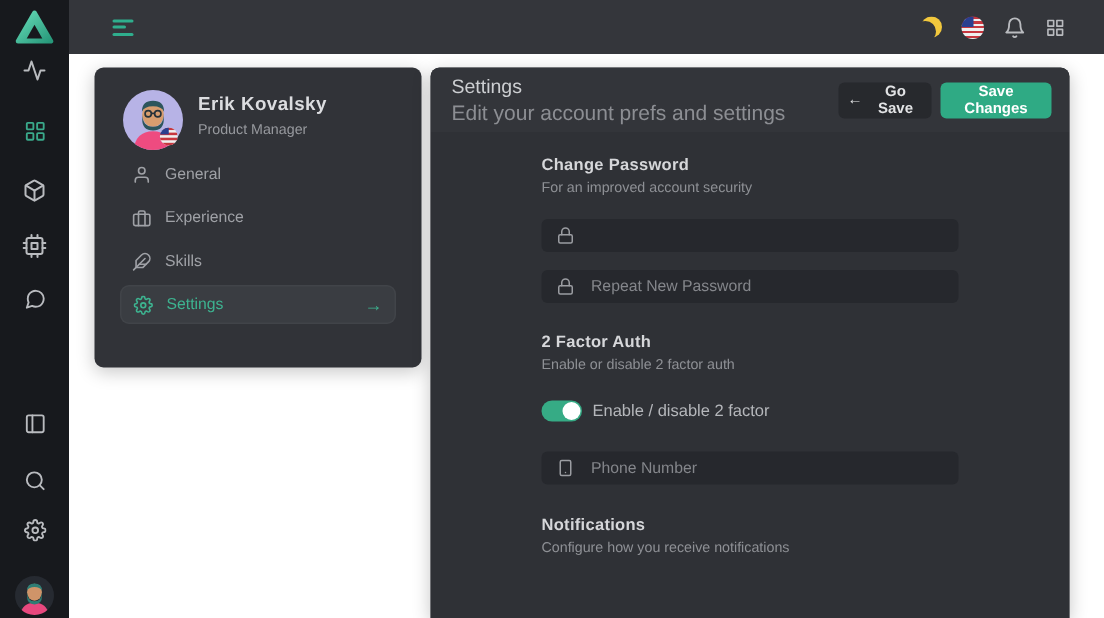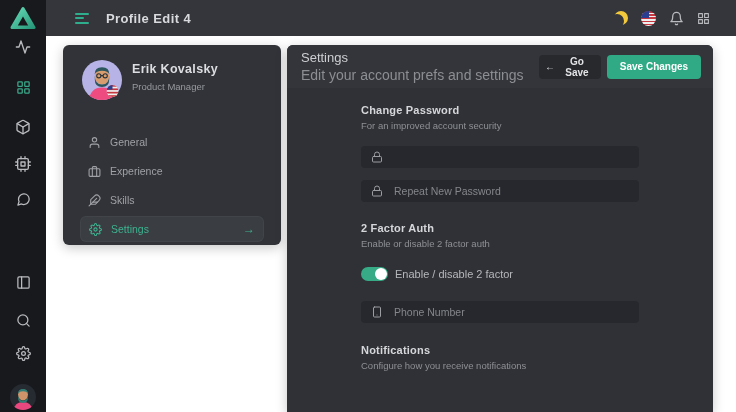--- a/index.html
+++ b/index.html
@@ -30,37 +30,37 @@
 
   
   .content{position:absolute;left:46px;top:36px;right:0;bottom:0;background:#ffffff;}
 
   
   .pcard{position:absolute;left:17px;top:9px;width:218px;height:200px;border-radius:6px;
     background:#313338;box-shadow:0 3px 12px rgba(0,0,0,.22);}
   .avatar{position:absolute;left:19px;top:15px;width:40px;height:40px;}
   .p-name{position:absolute;left:69px;top:17px;font-size:12.5px;font-weight:700;letter-spacing:.3px;color:#dcdde0;}
   .p-role{position:absolute;left:69px;top:36px;font-size:9.5px;color:#97999e;}
-  .menu{position:absolute;left:17px;right:17px;top:84px;display:flex;flex-direction:column;gap:3px;}
+  .menu{position:absolute;left:17px;right:17px;top:58px;display:flex;flex-direction:column;gap:3px;}
   .menu-item{height:26px;display:flex;align-items:center;gap:9px;padding:0 8px;border-radius:6px;
     color:#9fa1a6;font-size:10.5px;cursor:pointer;}
   .menu-item.active{background:#3a3d42;border:1px solid rgba(255,255,255,.04);color:#3db390;height:24px;}
   .menu-arrow{margin-left:auto;font-size:12px;color:#3db390;}
 
   
   .panel{position:absolute;left:241px;top:9px;width:426px;bottom:0;border-radius:6px 6px 0 0;
     background:#2f3136;box-shadow:0 3px 12px rgba(0,0,0,.22);overflow:hidden;}
   .panel-head{height:43px;background:#33353a;display:flex;align-items:center;padding:0 12px 0 14px;box-sizing:border-box;}
   .ph-title{font-size:13px;font-weight:500;color:#cdcfd2;line-height:15px;}
   .ph-sub{font-size:14px;color:#8c8e93;margin-top:2px;}
   .ph-btns{margin-left:auto;display:flex;align-items:center;gap:6px;}
   .btn{height:24px;border:none;border-radius:4px;font-family:inherit;font-size:10px;font-weight:700;
     display:flex;align-items:center;justify-content:center;cursor:pointer;}
   .btn-back{width:62px;background:#27292d;color:#e2e3e5;gap:4px;}
-  .btn-save{width:94px;background:#2faa84;color:#ffffff;}
+  .btn-save{width:74px;background:#2faa84;color:#ffffff;}
   .panel-body{position:absolute;left:0;right:0;top:43px;bottom:0;background:#2f3136;
     padding:0 74px;box-sizing:border-box;overflow:hidden;}
   .sec-title{font-size:11px;font-weight:700;letter-spacing:.2px;color:#d6d7da;line-height:13px;}
   .sec-sub{font-size:9.5px;color:#8e9095;margin-top:3px;line-height:11px;}
   .field{height:22px;background:#26282d;border-radius:4px;display:flex;align-items:center;
     padding:0 10px;gap:9px;color:#9b9da2;}
   .field input{flex:1;min-width:0;background:transparent;border:none;outline:none;
     color:#c9cacd;font-size:10.5px;font-family:inherit;}
   .field input::placeholder{color:#84868b;}
   .mt16{margin-top:16px;} .mt15{margin-top:15px;} .mt12{margin-top:12px;}
@@ -162,21 +162,20 @@
       </svg>
     </div>
   </aside>
 
   <header class="topbar">
     <div class="hamburger">
       <span></span>
         <span class="short"></span>
         <span></span>
     </div>
-    <div class="page-title">Profile Edit 4</div>
     <div class="tb-right">
       <div class="moon"></div>
       <div class="flag"></div>
       <div class="tb-ic">
         <svg class="ic" width="15" height="15" viewBox="0 0 24 24">
             <path d="M18 8A6 6 0 0 0 6 8c0 7-3 9-3 9h18s-3-2-3-9"></path>
             <path d="M13.73 21a2 2 0 0 1-3.46 0"></path>
           </svg>
       </div>
       <div class="tb-ic">

